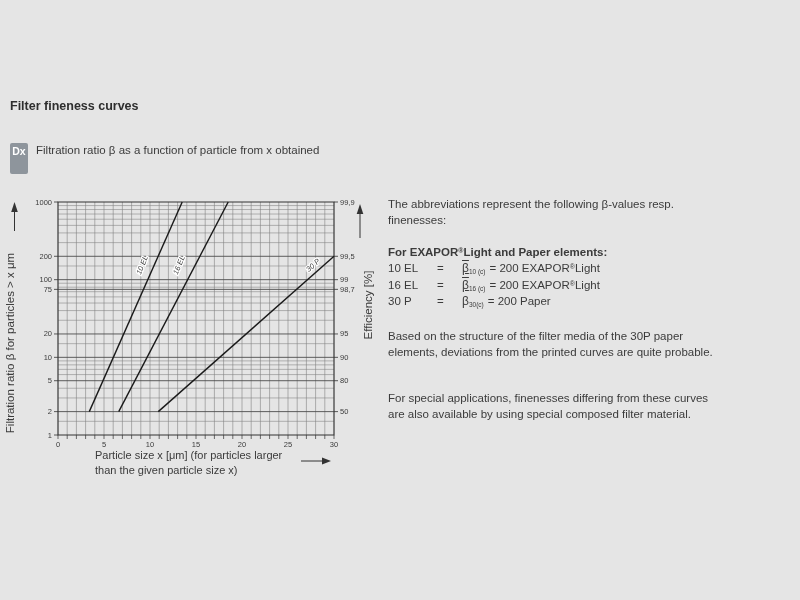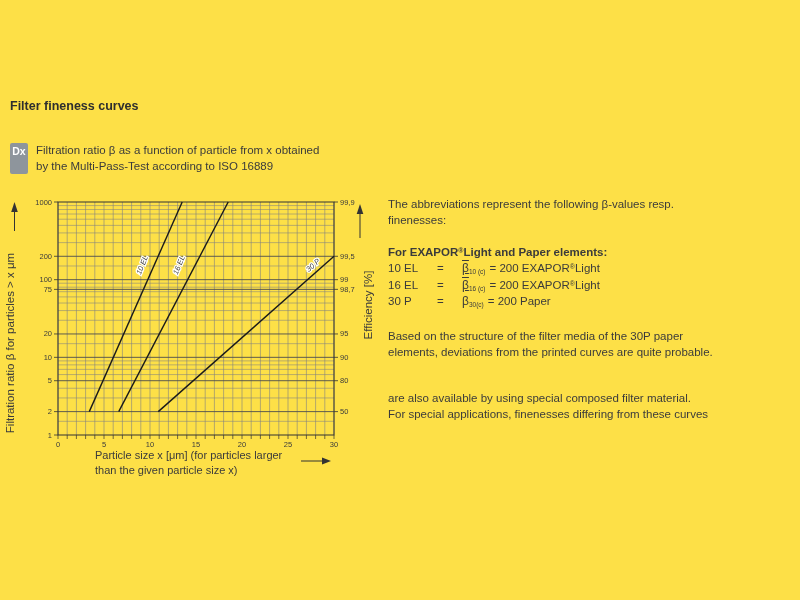--- a/index.html
+++ b/index.html
@@ -1,16 +1,16 @@
 <!DOCTYPE html>
 <html><head>
 <meta charset="utf-8">
 <style>
   html,body{margin:0;padding:0;background:#fff;}
-  .page{position:relative;width:800px;height:600px;background:#fde047;overflow:hidden;
+  .page{position:relative;width:800px;height:600px;background:#e5e5e5;overflow:hidden;
         font-family:"Liberation Sans",sans-serif;color:#3b3b3b;}
   .abs{position:absolute;}
   .title{left:10px;top:99px;font-size:12.5px;font-weight:bold;color:#2e2e2e;}
   .dx-badge{left:10px;top:143px;width:18px;height:31px;background:#8e959c;color:#fff;
             font-size:10.5px;font-weight:bold;text-align:center;line-height:17px;border-radius:2px;}
   .desc{left:36px;top:142px;font-size:11.5px;line-height:16px;}
   #chart{left:0;top:195px;width:385px;height:290px;}
   svg{font-family:"Liberation Sans",sans-serif;}
   .rcol-block{left:388px;width:395px;font-size:11.5px;line-height:16px;}
   .intro{top:196px;}
@@ -28,21 +28,20 @@
 </head>
 <body>
 
 <div class="page">
 
   <div class="abs title">Filter fineness curves</div>
 
   <div class="abs dx-badge">Dx</div>
   <div class="abs desc">
     <div>Filtration ratio β as a function of particle from x obtained</div>
-    <div>by the Multi-Pass-Test according to ISO 16889</div>
   </div>
 
   <div class="abs" id="chart"><svg viewBox="0 0 385 290" width="385" height="290">
         <line x1="58" y1="7" x2="58" y2="240" stroke="#818181" stroke-width="0.6"></line>
         <line x1="58" y1="240" x2="58" y2="244" stroke="#333333" stroke-width="0.7"></line>
         <line x1="67.2" y1="7" x2="67.2" y2="240" stroke="#818181" stroke-width="0.6"></line>
         <line x1="67.2" y1="240" x2="67.2" y2="244" stroke="#333333" stroke-width="0.7"></line>
         <line x1="76.4" y1="7" x2="76.4" y2="240" stroke="#818181" stroke-width="0.6"></line>
         <line x1="76.4" y1="240" x2="76.4" y2="244" stroke="#333333" stroke-width="0.7"></line>
         <line x1="85.6" y1="7" x2="85.6" y2="240" stroke="#818181" stroke-width="0.6"></line>
@@ -215,17 +214,17 @@
       <span><span class="beta">β</span><sub>30(c)</sub><span class="rhs">= 200 Paper</span></span>
     </div>
   </div>
 
   <div class="abs rcol-block note1">
     <div>Based on the structure of the filter media of the 30P paper</div>
     <div>elements, deviations from the printed curves are quite probable.</div>
   </div>
 
   <div class="abs rcol-block note2">
+    <div>For special applications, finenesses differing from these curves</div>
     <div>are also available by using special composed filter material.</div>
-    <div>For special applications, finenesses differing from these curves</div>
   </div>
 
 </div>
 
 </body></html>

